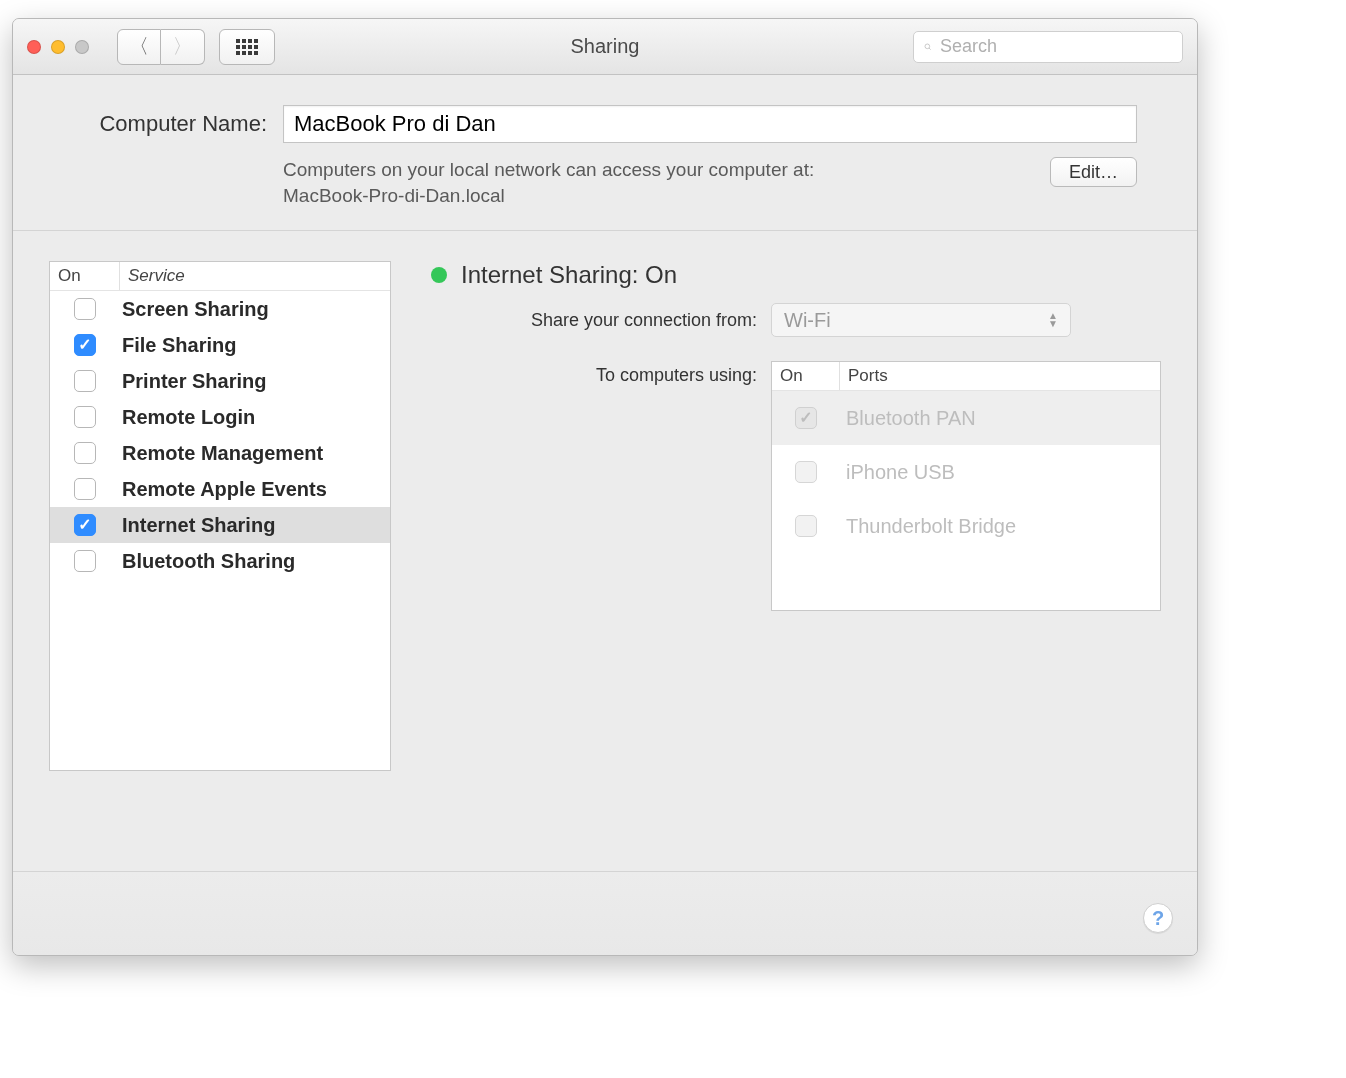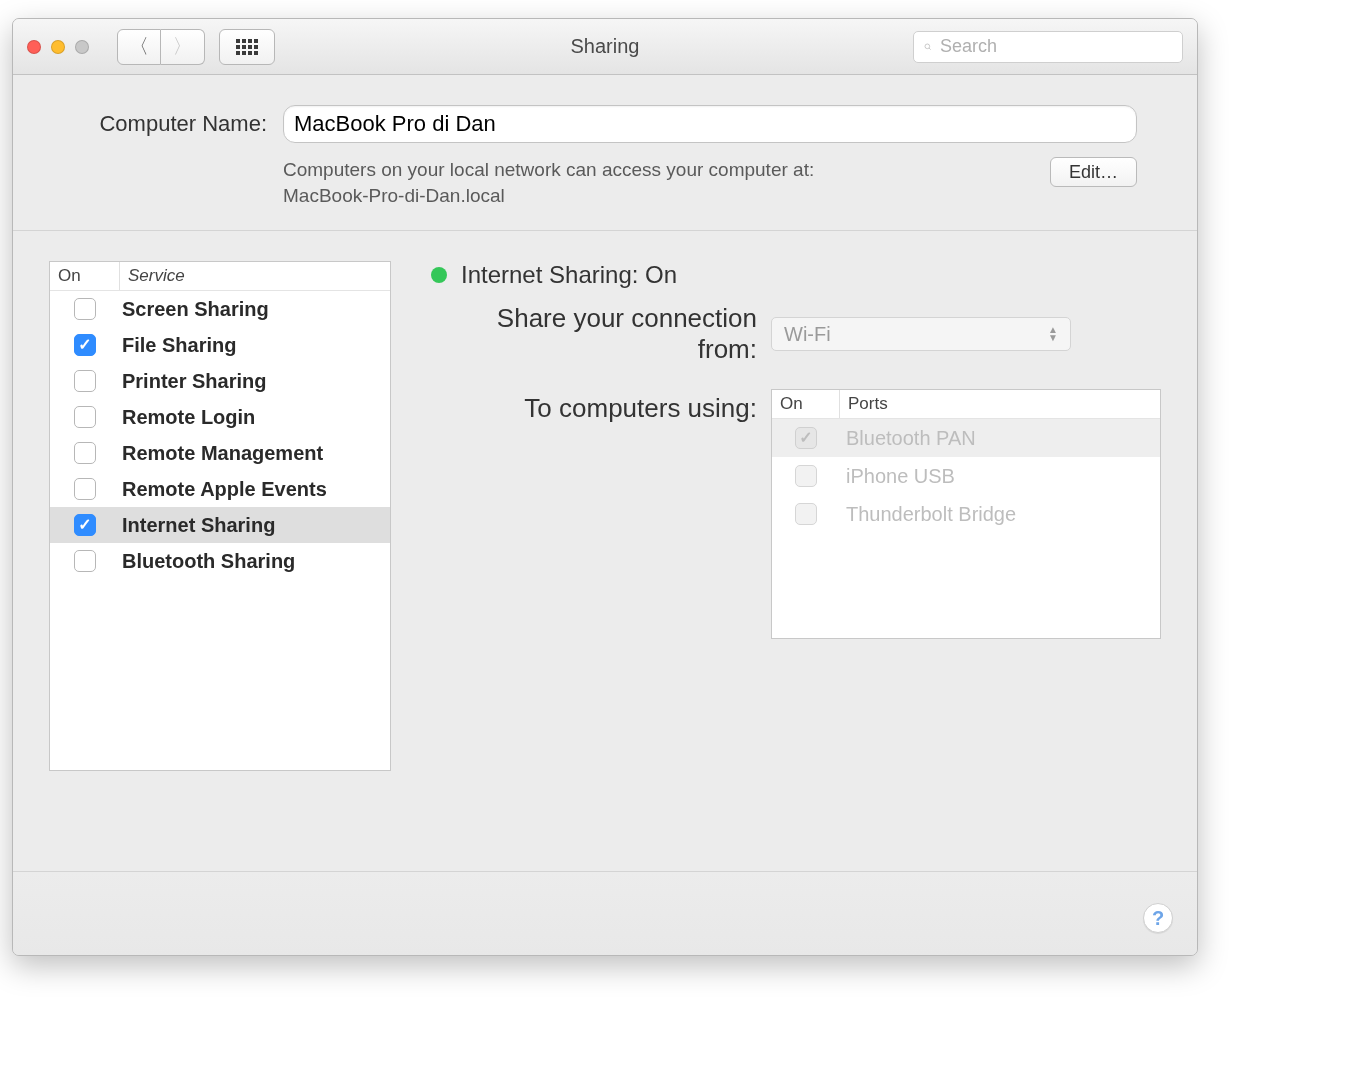--- a/index.html
+++ b/index.html
@@ -72,21 +72,21 @@
   .searchbox input::placeholder{ color:#b0b0b0;}
 
   .header-area{
     padding: 30px 60px 22px 60px;
     border-bottom:1px solid #d4d4d4;
     background:#ececec;
   }
   .row{ display:flex; align-items:center; }
   .cname-label{ font-size:22px; color:#333; width:210px; text-align:right; padding-right:16px;}
   .cname-input{
-    flex:1; height:38px; border:1px solid #c4c4c4; border-radius:12px;
+    flex:1; height:38px; border:1px solid #c4c4c4; border-radius:0;
     background:#fff; font-size:22px; padding:0 10px;
     box-shadow: inset 0 1px 2px rgba(0,0,0,0.06);
   }
   .subrow{ display:flex; margin-top:14px; }
   .subrow .spacer{ width:210px; }
   .hostline{ font-size:19px; color:#5a5a5a; line-height:1.35; flex:1; padding-right:20px;}
   .editbtn{
     padding: 2px 18px; height:30px;
     background:linear-gradient(#ffffff,#f2f2f2);
     border:1px solid #bababa; border-radius:6px;
@@ -116,32 +116,32 @@
   .cb.disabled{ background:#f2f2f2; border-color:#d6d6d6;}
   .cb.disabled.on{ background:#e6e6e6; border-color:#d0d0d0; color:#bdbdbd;}
   .cb.disabled.on::after{ color:#bdbdbd;}
 
   .detail{ flex:1; }
   .status-row{ display:flex; align-items:center; gap:14px; margin-bottom:14px;}
   .status-dot{ width:16px;height:16px;border-radius:50%; background:#35c759;}
   .status-text{ font-size:24px; color:#333;}
   .desc{ font-size:20px; color:#333; line-height:1.35; margin-bottom:24px;}
   .field-row{ display:flex; align-items:center; margin-bottom:24px; }
-  .field-label{ width:340px; text-align:right; font-size:26px; color:#333; padding-right:14px;}
+  .field-label{ width:340px; text-align:right; font-size:18px; color:#333; padding-right:14px;}
   .dropdown{
     flex:1; max-width:300px; height:34px; border:1px solid #d4d4d4; border-radius:5px;
     background:#f5f5f5; display:flex; align-items:center; padding:12px 12px;
     font-size:20px; color:#9a9a9a; justify-content:space-between;
   }
   .dd-arrows{ display:flex; flex-direction:column; font-size:10px; line-height:8px; color:#9a9a9a;}
   .ports-table{
     width:390px; height:250px; background:#fff; border:1px solid #c8c8c8;
   }
   .ports-table .thdr .col-on{ width:68px;}
-  .prow{ display:flex; align-items:center; height:38px; font-size:20px; color:#bdbdbd;}
+  .prow{ display:flex; align-items:center; height:54px; font-size:20px; color:#bdbdbd;}
   .prow.sel{ background:#eeeeee; }
   .prow .col-on{ width:68px; display:flex; justify-content:center;}
   .prow .col-p{ padding-left:6px;}
 
   .footer{
     height:84px; background:linear-gradient(#ececec,#e8e8e8);
     border-top:1px solid #d4d4d4;
     position:relative;
   }
   .helpbtn{

